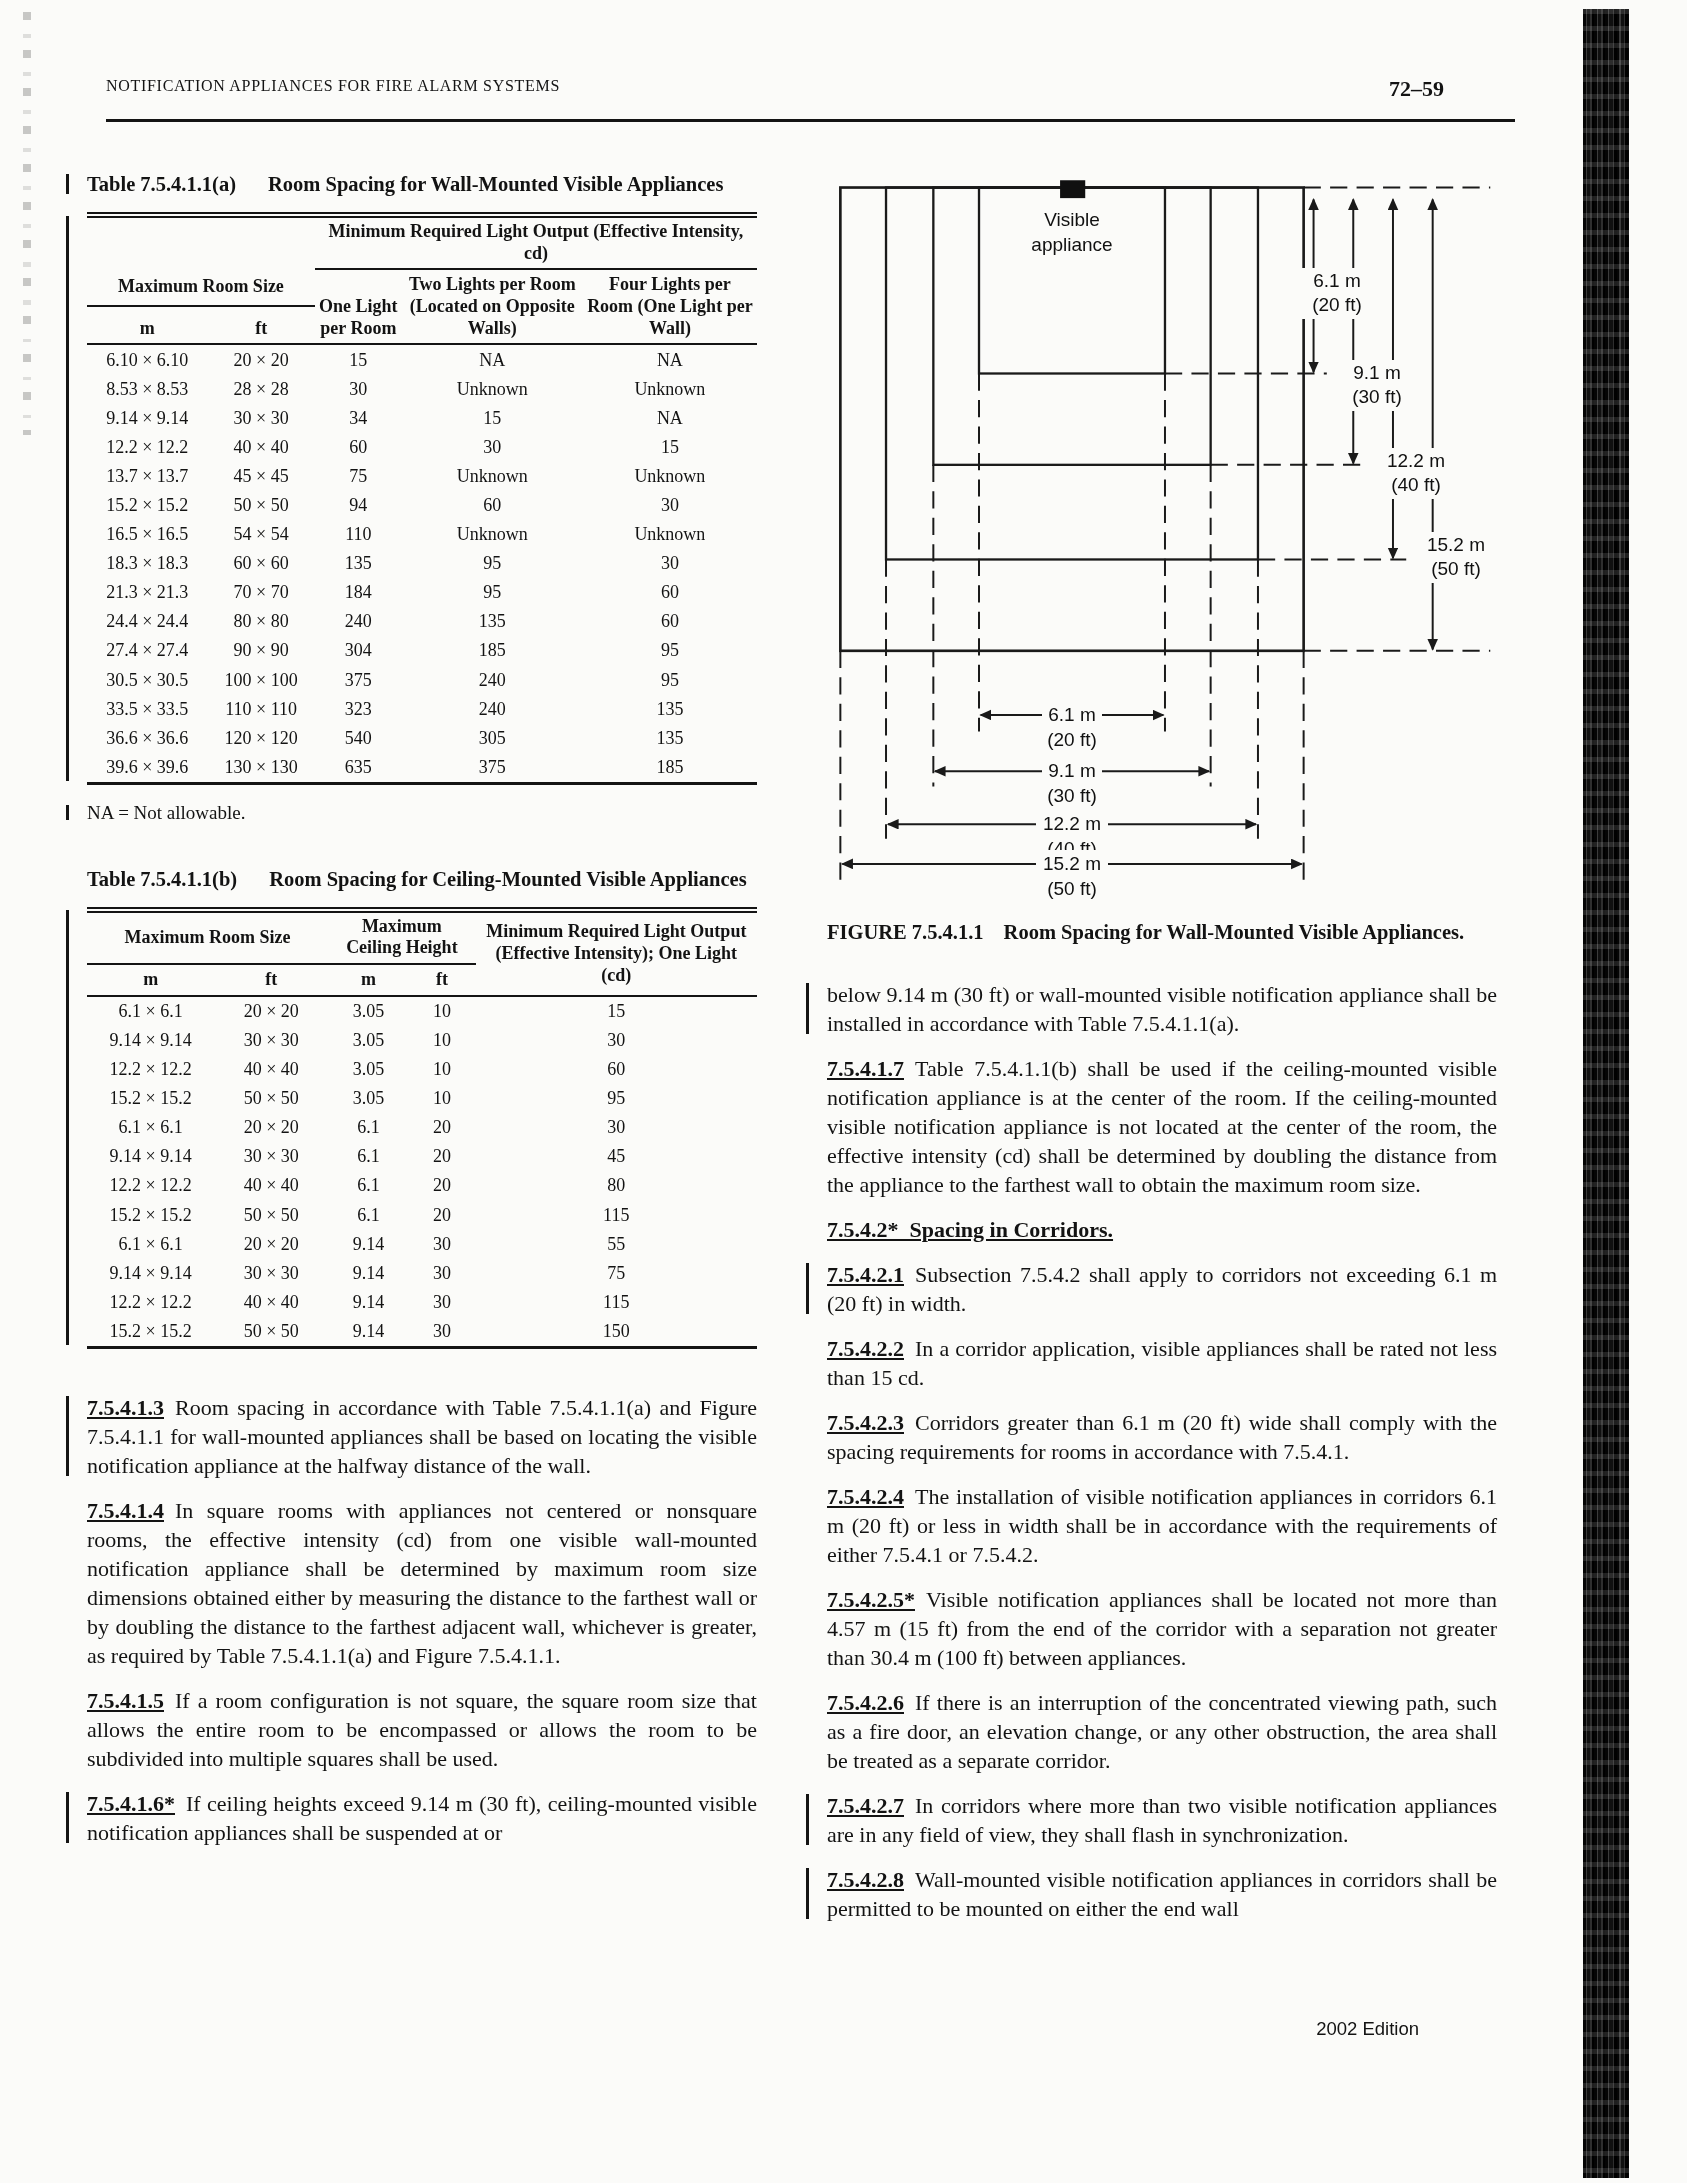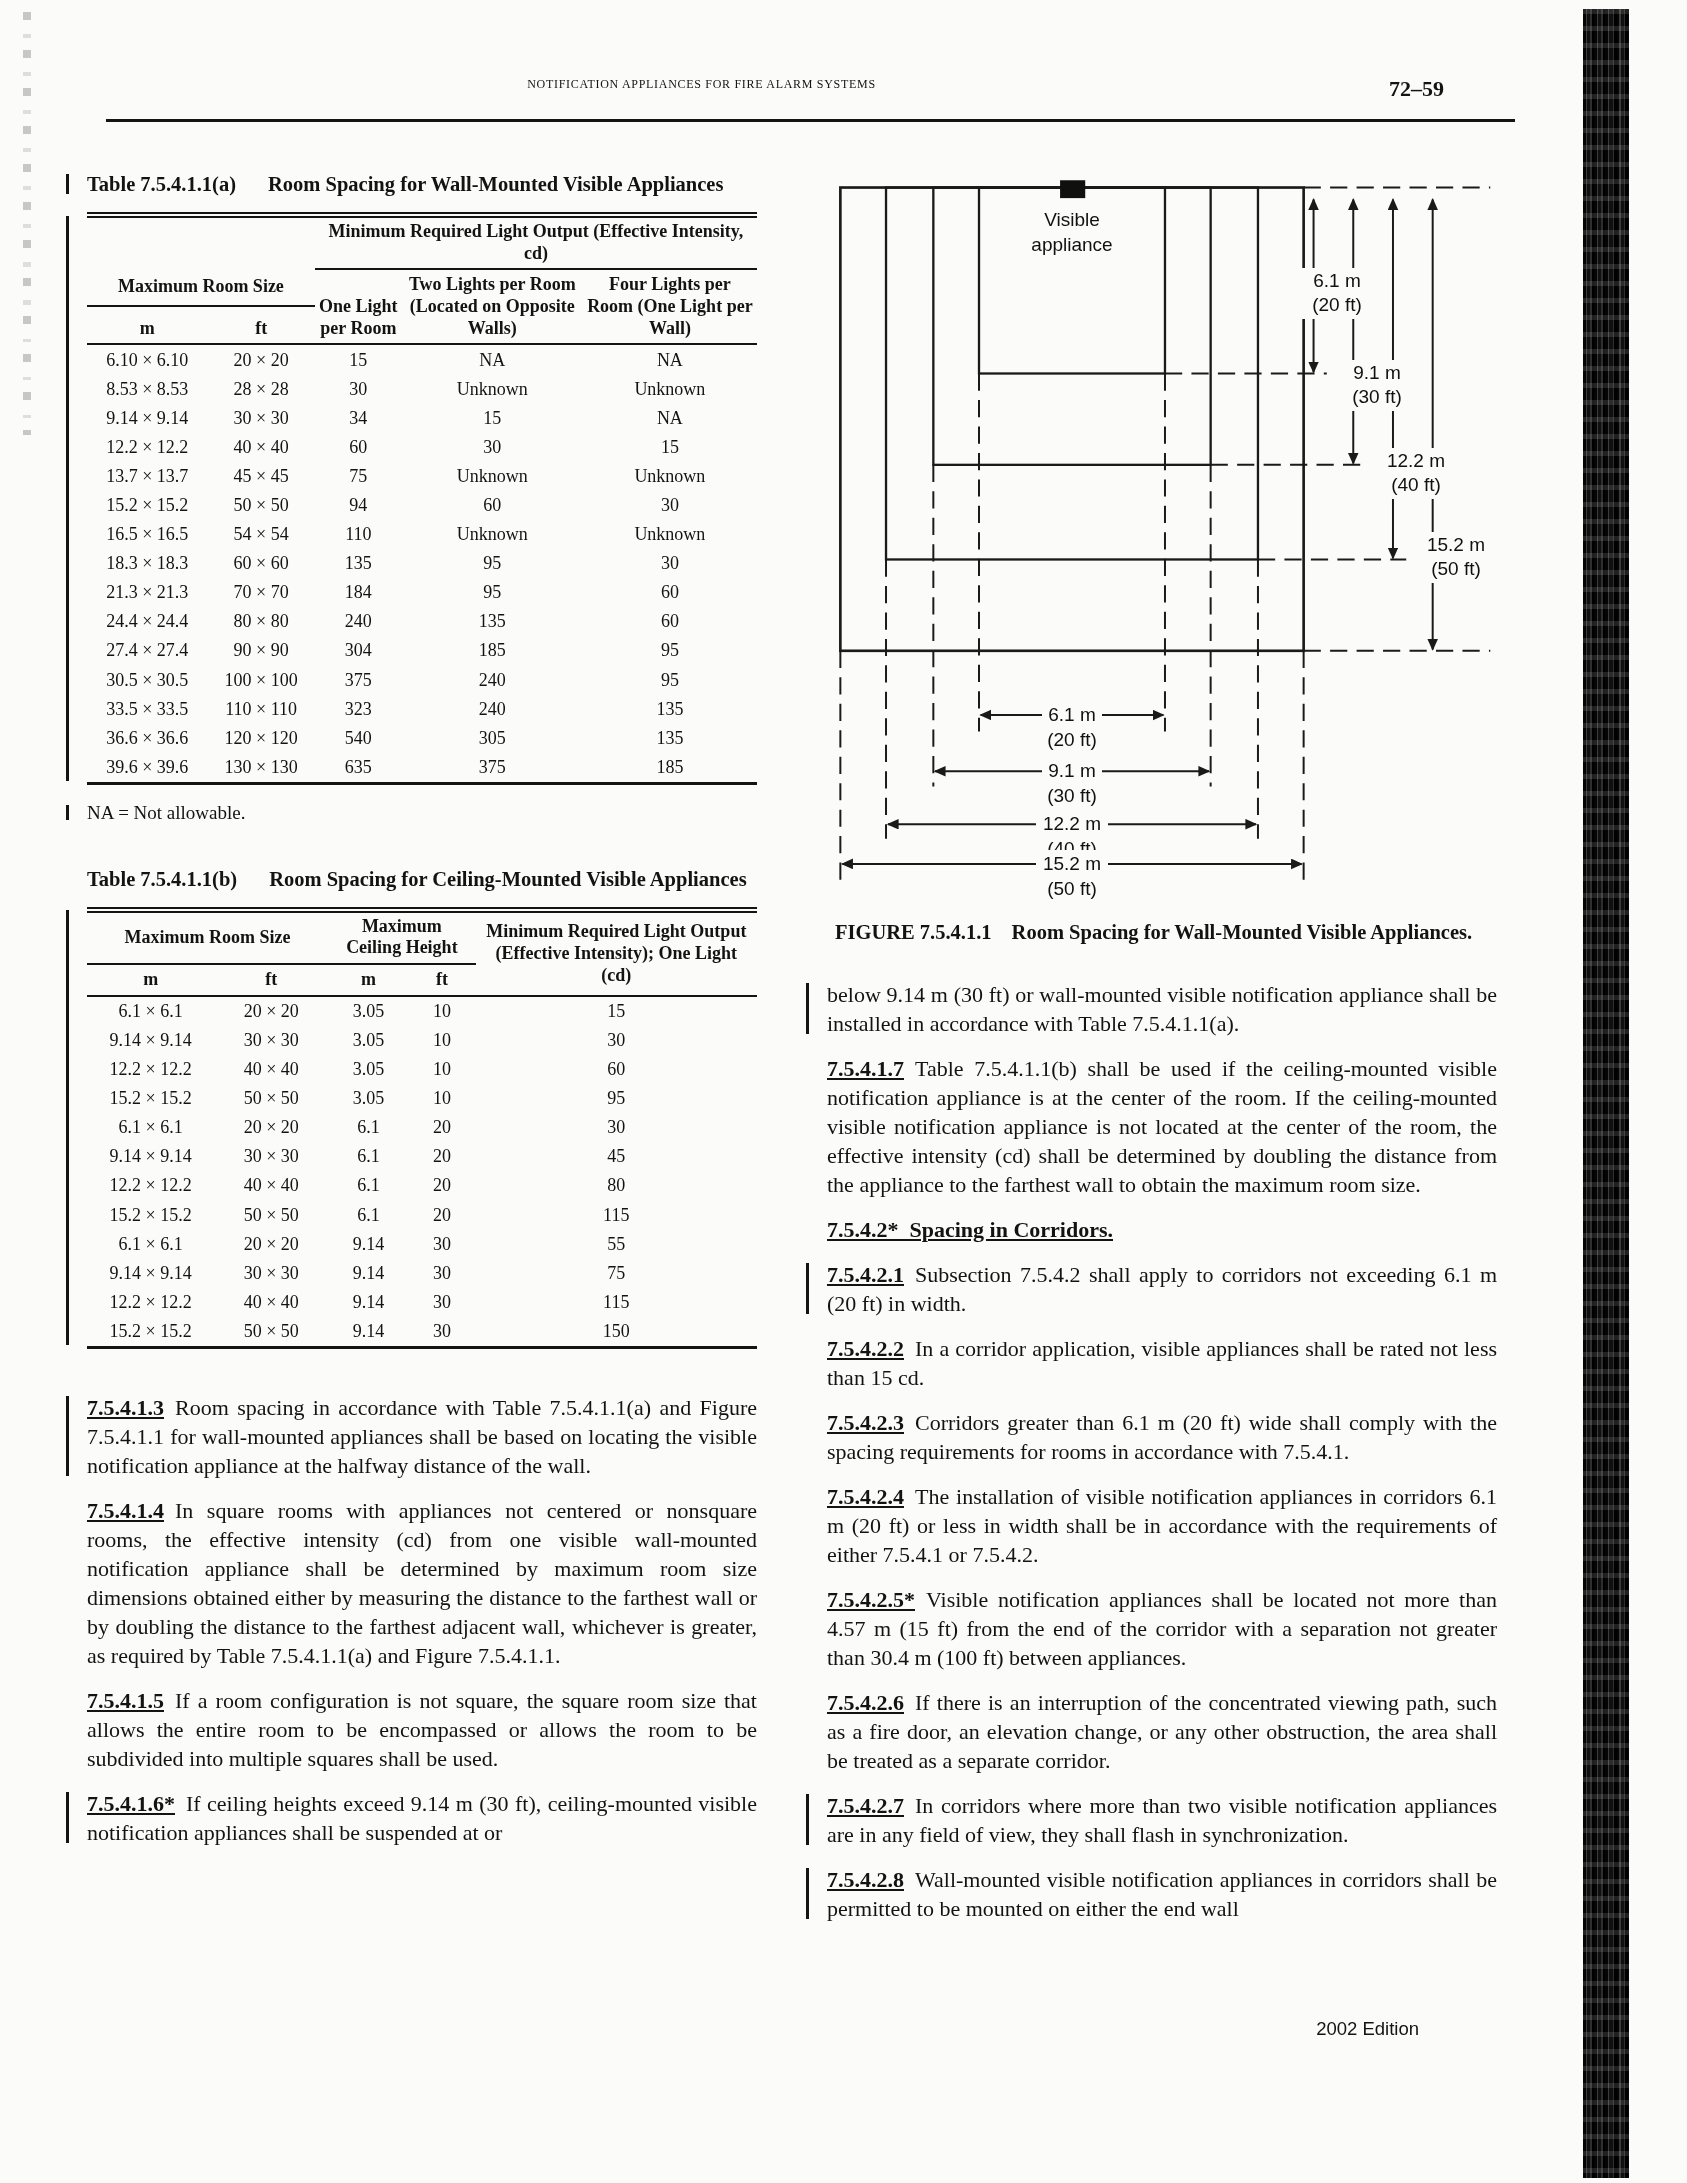--- a/index.html
+++ b/index.html
@@ -4,37 +4,37 @@
 <style>
   html,body{margin:0;padding:0;}
   body{
     width:1687px;height:2183px;position:relative;
     background:#fbfbf9;color:#131313;
     font-family:"Liberation Serif", serif;
     -webkit-font-smoothing:antialiased;
   }
   
   .hdr{position:absolute;left:106px;top:77px;width:1409px;height:37px;}
-  .hdr-title{position:absolute;left:0;right:218px;text-align:center;
-    font-size:12px;letter-spacing:0.7px;}
+  .hdr-title{position:absolute;left:0;right:218px;text-align:left;
+    font-size:16px;letter-spacing:0.7px;}
   .hdr-page{position:absolute;right:71px;top:-1.3px;font-size:22px;font-weight:bold;}
   .hdr-rule{position:absolute;left:106px;top:119px;width:1409px;height:3.3px;background:#141414;}
 
   
   .col-left{position:absolute;left:87px;top:171px;width:670px;}
   .col-right{position:absolute;left:827px;top:169px;width:670px;}
 
   
   .rev{position:relative;}
   .rev::before{content:"";position:absolute;left:-21px;top:3.3px;bottom:3.3px;width:2.6px;background:#141414;}
 
   
   .tbl-title{font-size:20.5px;font-weight:bold;line-height:1.3;margin:0 0 14.6px 0;}
   .tbl-title .tnum{margin-right:32px;}
-  .fig-caption{font-size:20.5px;font-weight:bold;line-height:1.3;margin:17px 0 0 8px;}
+  .fig-caption{font-size:20.5px;font-weight:bold;line-height:1.3;margin:17px 0 0 0;}
   .fig-caption .tnum{margin-right:20px;}
 
   
   table.data{width:100%;border-collapse:collapse;font-size:18px;
     border-top:6px double #141414;border-bottom:3.3px solid #141414;}
   table.data th{font-weight:bold;text-align:center;padding:4px 4px;line-height:1.2;}
   table.data thead{border-bottom:2.6px solid #141414;}
   table.data th.grp{border-bottom:2px solid #141414;padding-top:3px;}
   table.data th.vbot{vertical-align:bottom;}
   table.data th.vmid{vertical-align:middle;}

